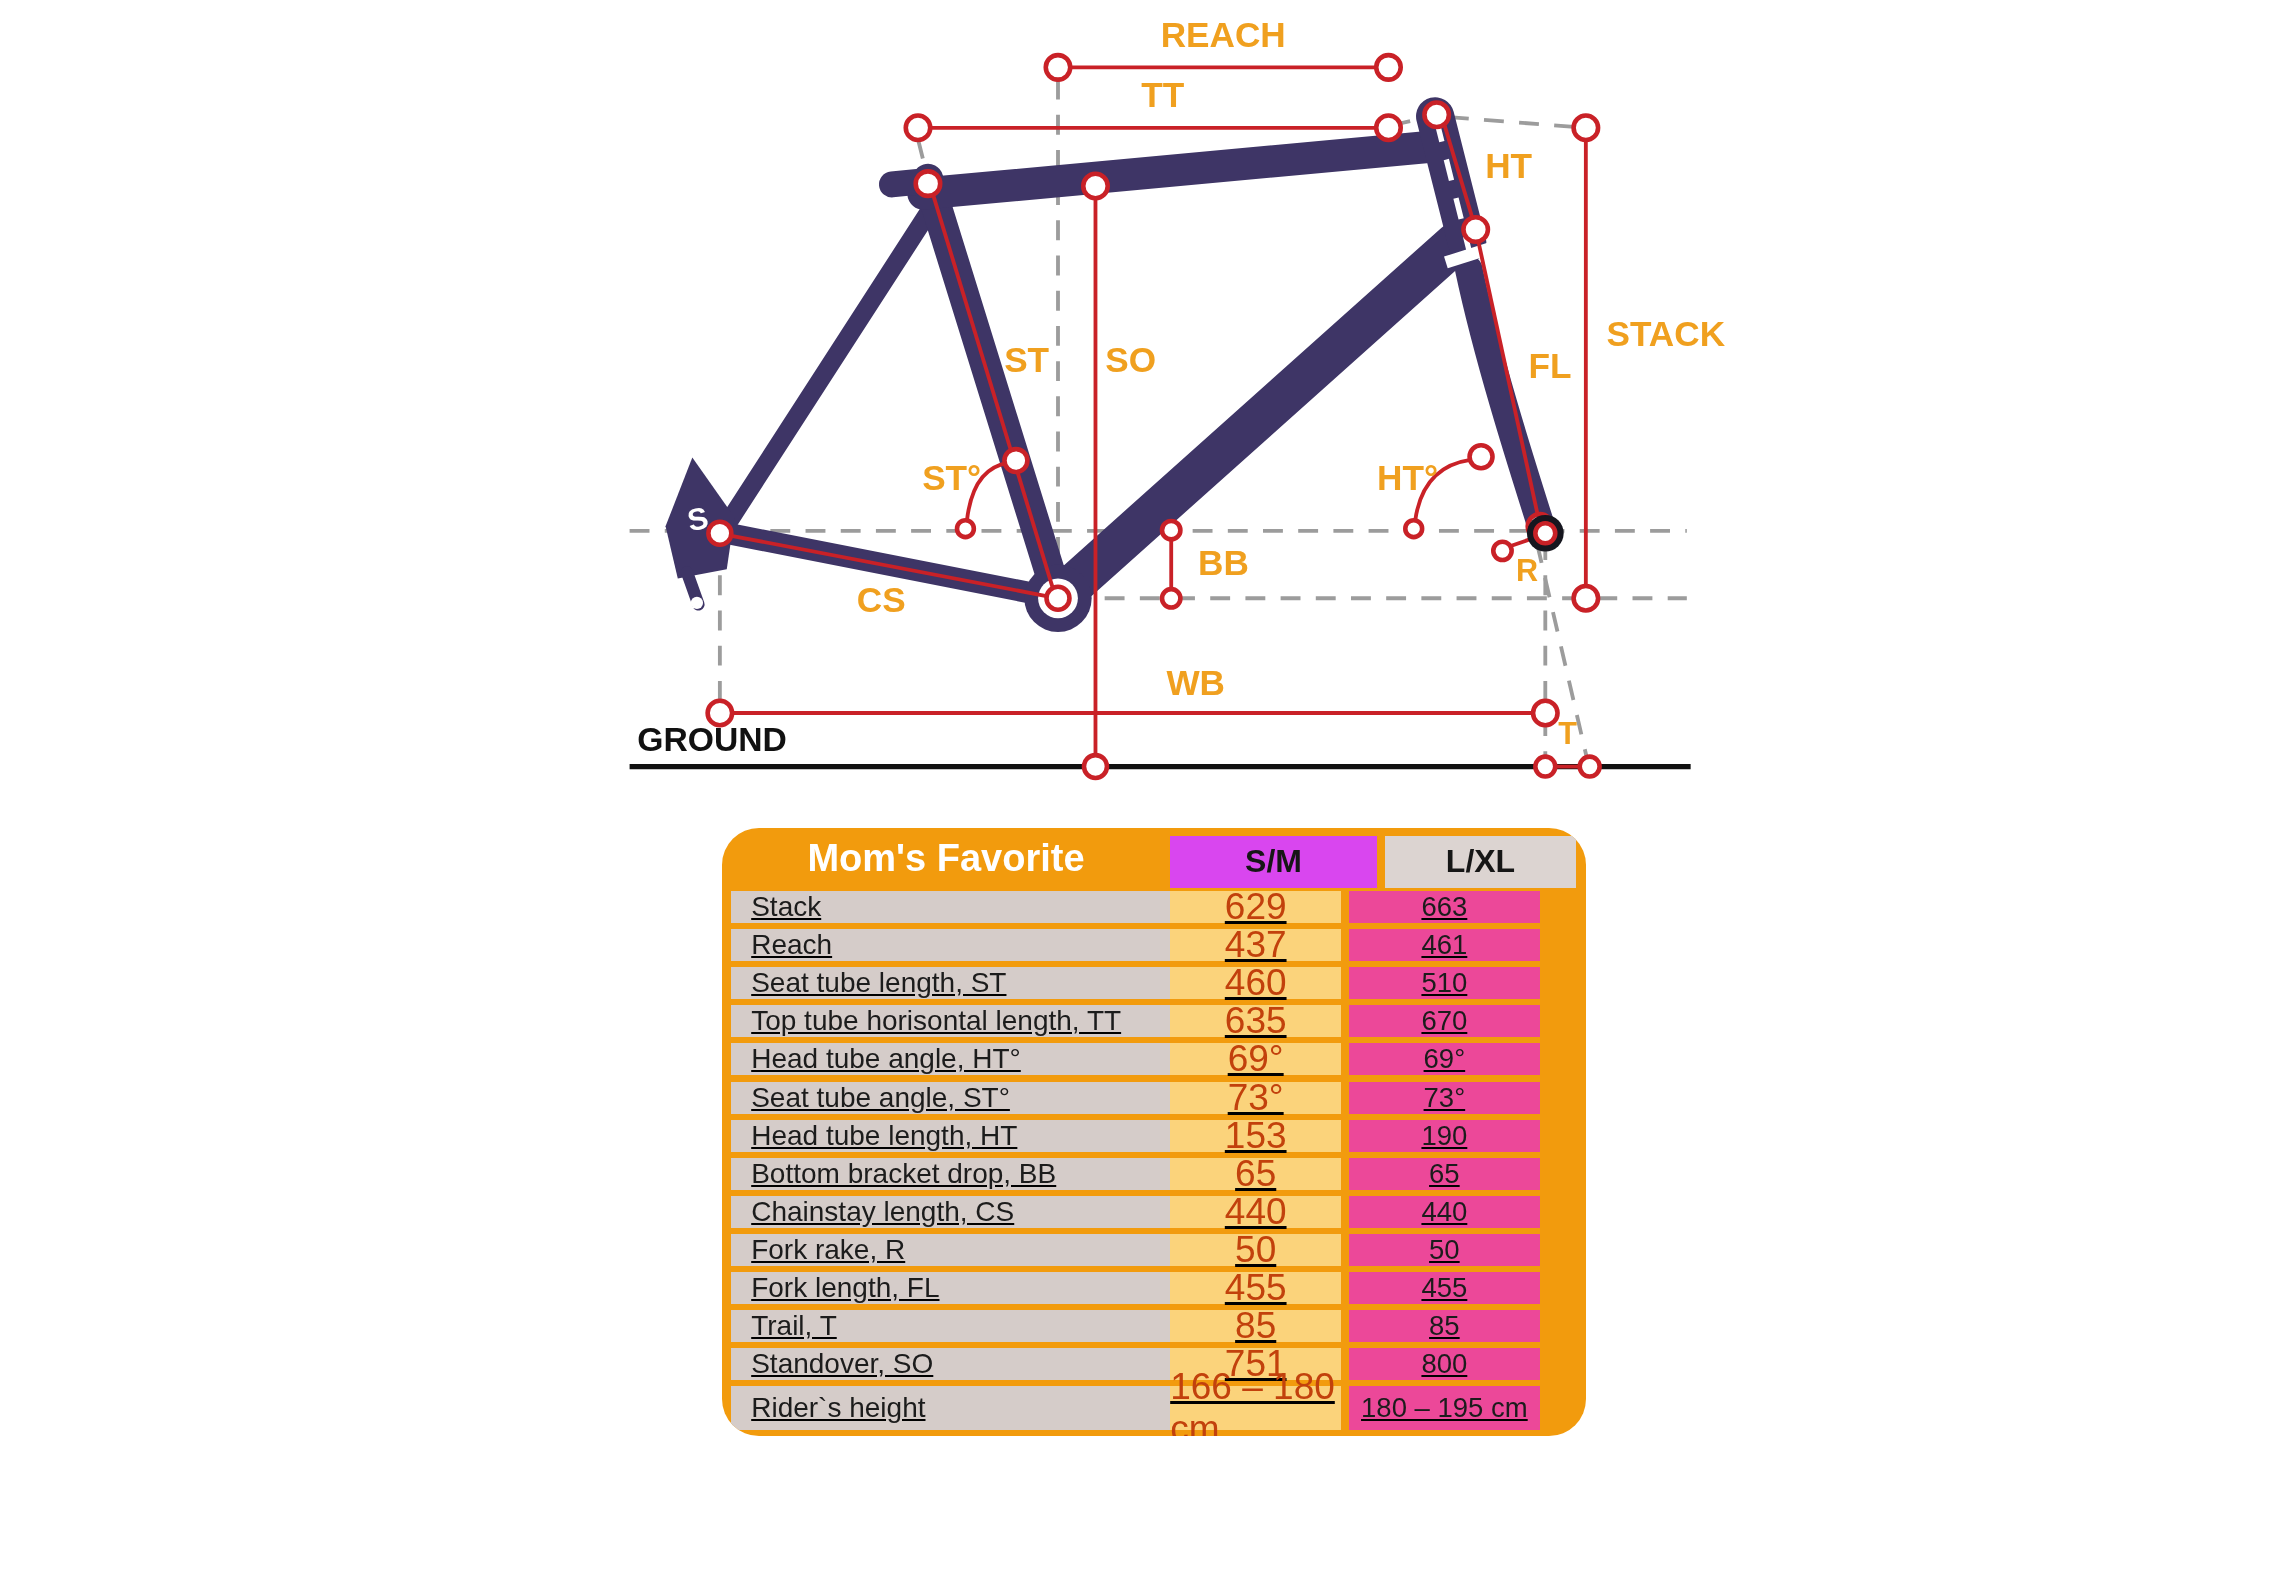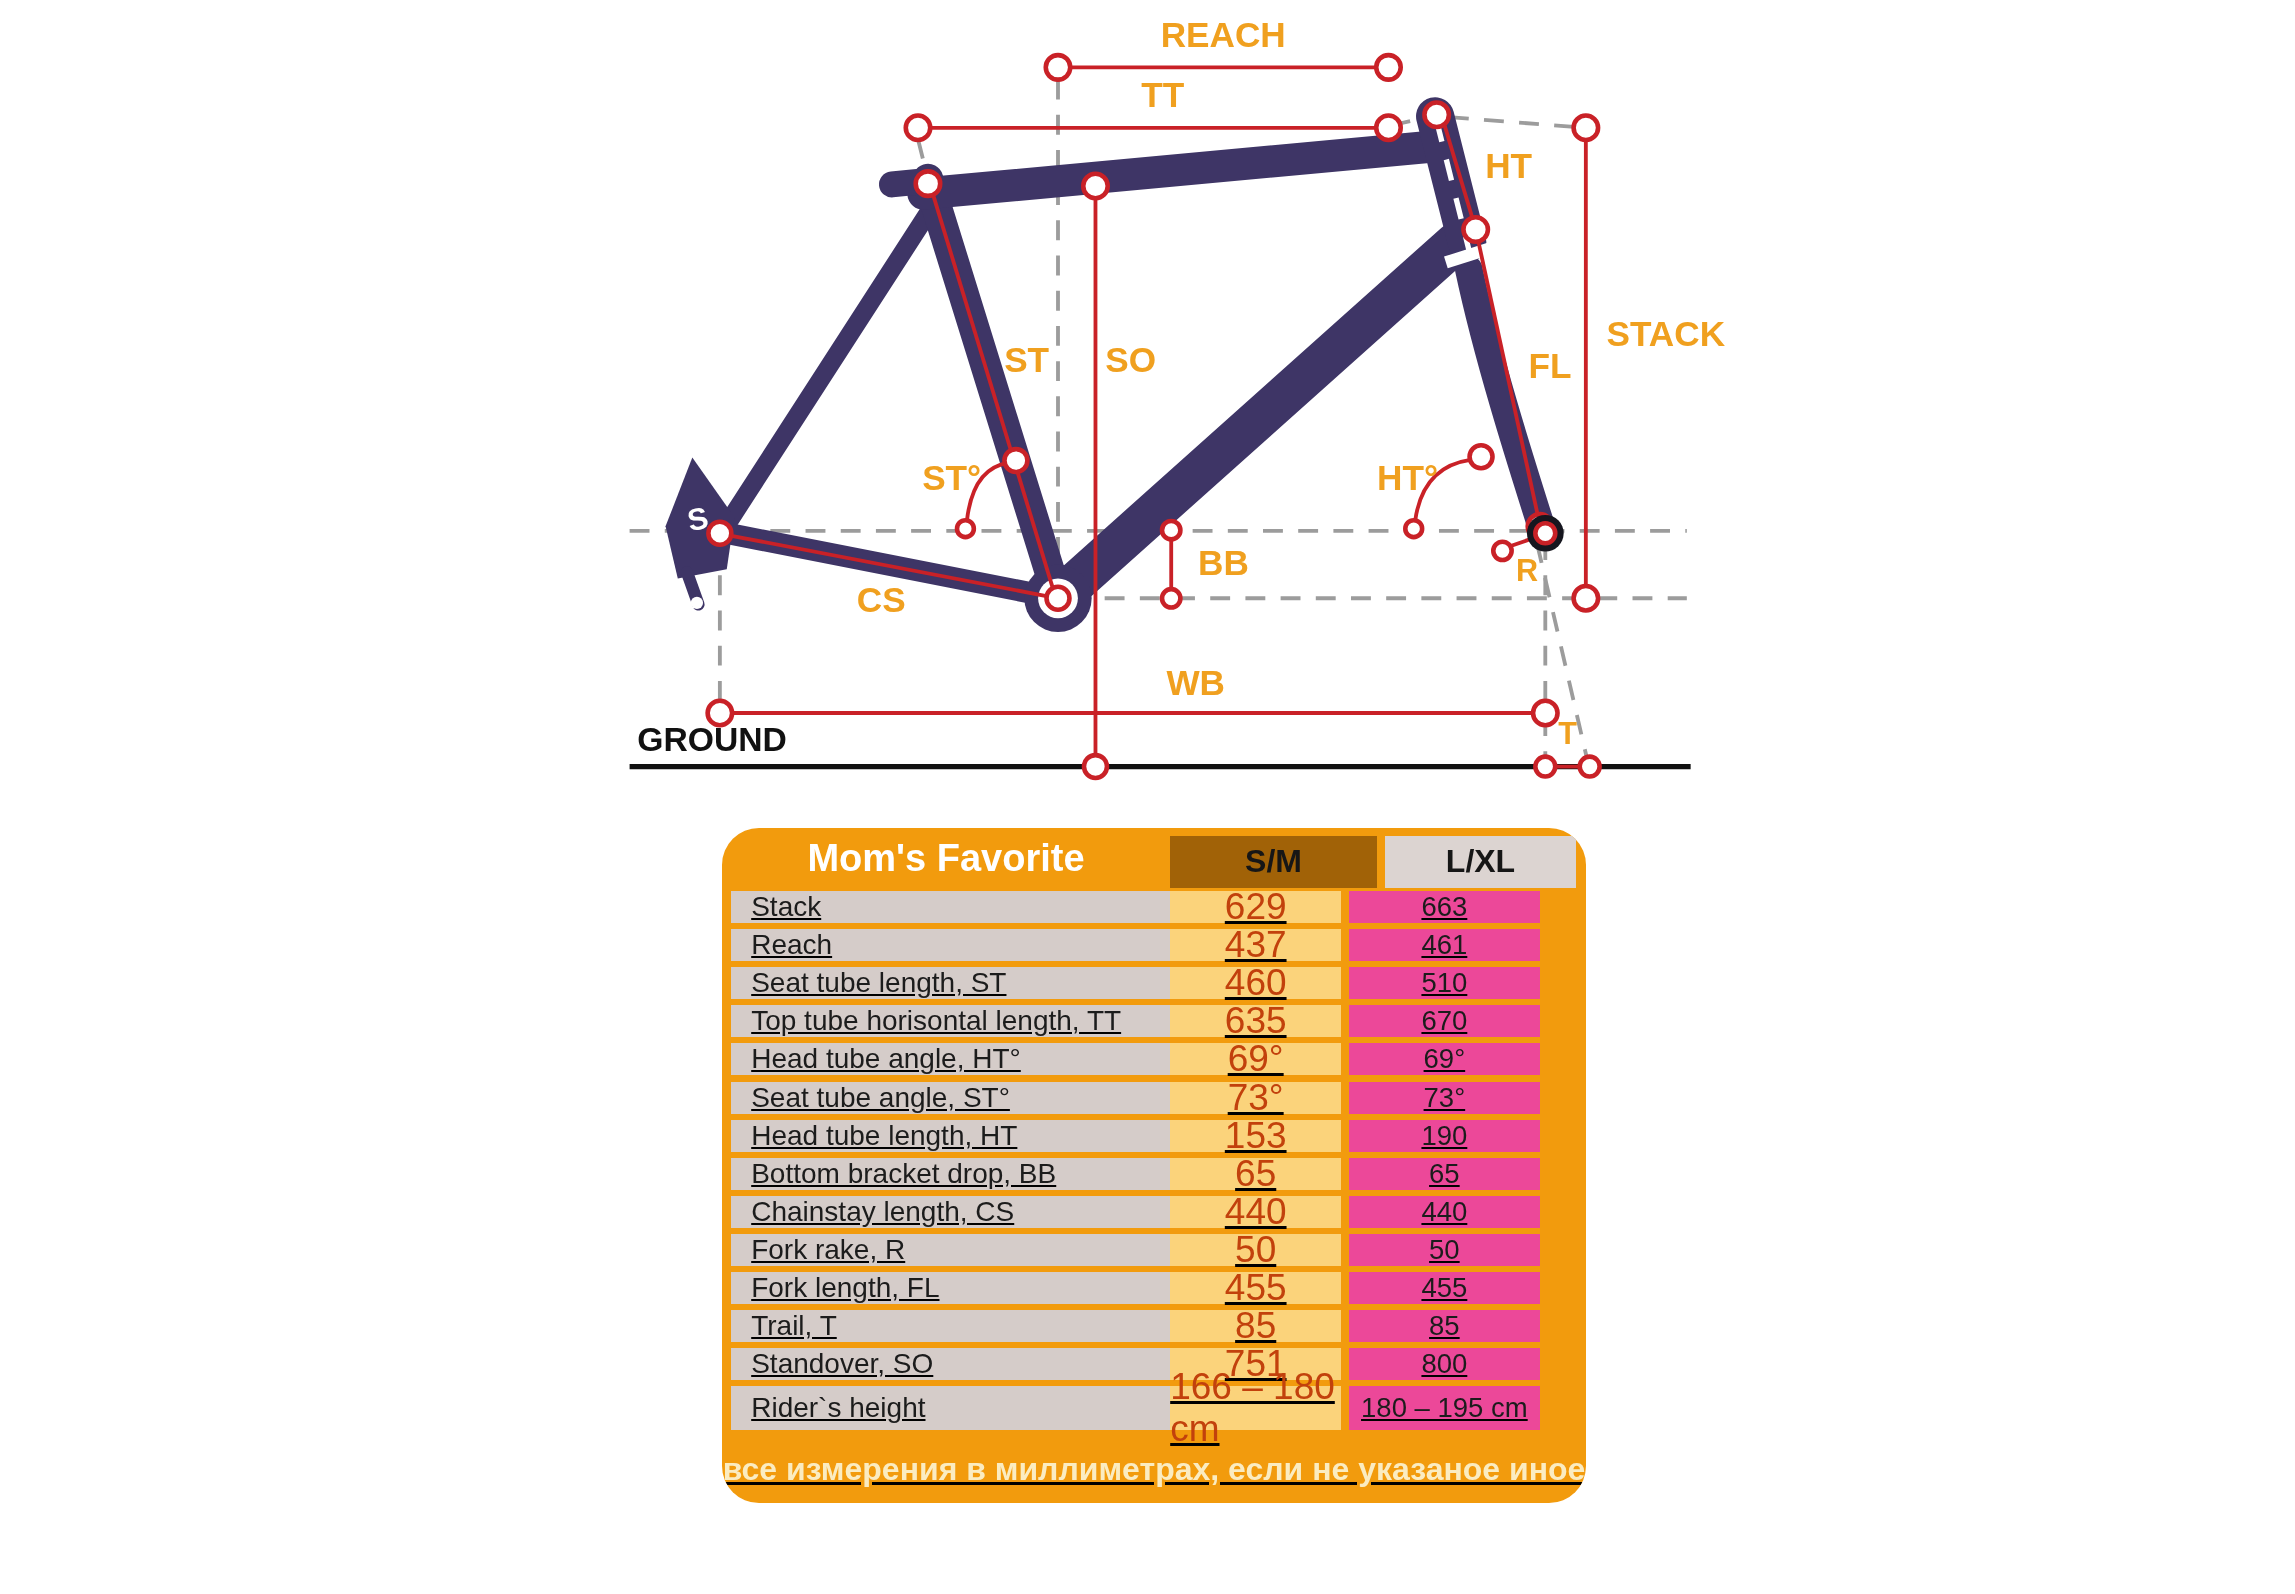--- a/index.html
+++ b/index.html
@@ -11,21 +11,21 @@
   .diag-label.small{font-size:40px;}
   .ground-label{fill:#111111;font-size:44px;}
 
   .geo-table{position:absolute;left:722px;top:828px;width:864px;background:#F29B0D;
              border-radius:37px;overflow:hidden;text-decoration:underline;}
   .t-header{position:relative;height:60px;}
   .t-title{position:absolute;left:0;top:0;width:448px;height:60px;display:flex;align-items:center;
            justify-content:center;color:#ffffff;font-size:38px;font-weight:bold;}
   .t-hcell{position:absolute;top:7.7px;height:52px;display:flex;align-items:center;justify-content:center;
            font-size:32px;font-weight:bold;color:#161616;}
-  .t-hsm{left:448px;width:207px;background:#a16207;}
+  .t-hsm{left:448px;width:207px;background:#d946ef;}
   .t-hlxl{left:663px;width:191px;background:#DCD4D1;}
   .t-body{padding:3.1px 9.2px 0 9.2px;}
   .t-row{display:flex;height:32px;margin-bottom:6.1px;}
   .t-row.rider{height:44px;margin-top:1.5px;}
   .c-label{width:439px;background:#D5CCC9;display:flex;align-items:center;padding-left:20px;
            box-sizing:border-box;font-size:28px;color:#1c1c1c;}
   .c-sm{width:171px;background:#FBD37B;display:flex;align-items:center;justify-content:center;
         font-size:37px;color:#c2410c;}
   .c-gap{width:7.7px;}
   .c-lxl{width:191px;background:#ec4899;display:flex;align-items:center;justify-content:center;
@@ -225,17 +225,16 @@
           <div class="c-gap"></div>
           <div class="c-lxl">800</div>
         </div>
       <div class="t-row rider">
           <div class="c-label">Rider`s height</div>
           <div class="c-sm">166 – 180 cm</div>
           <div class="c-gap"></div>
           <div class="c-lxl">180 – 195 cm</div>
         </div>
     </div>
-    <div class="t-footer">все измерения в миллиметрах, если не указаное иное</div>
   </div>
 
 </div>
 
 
 </body></html>

